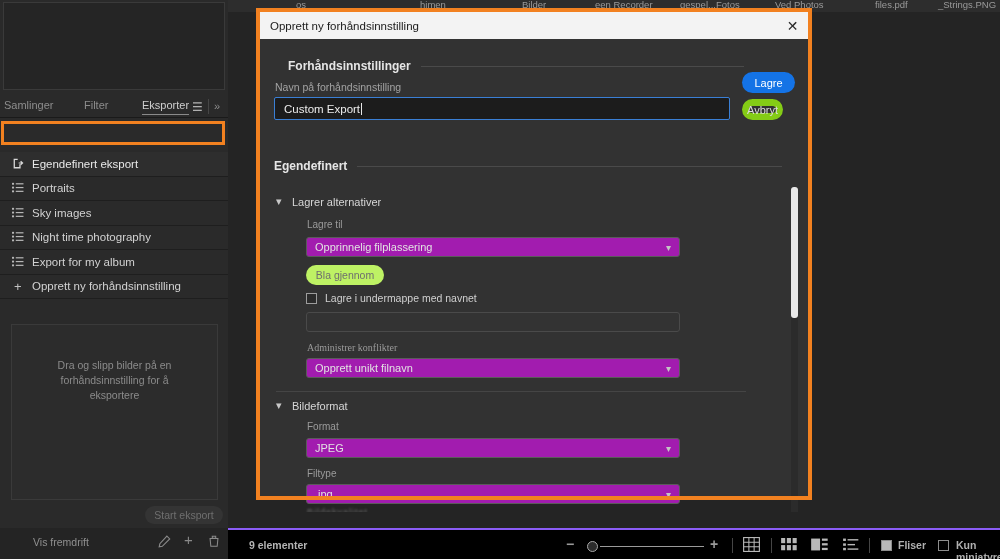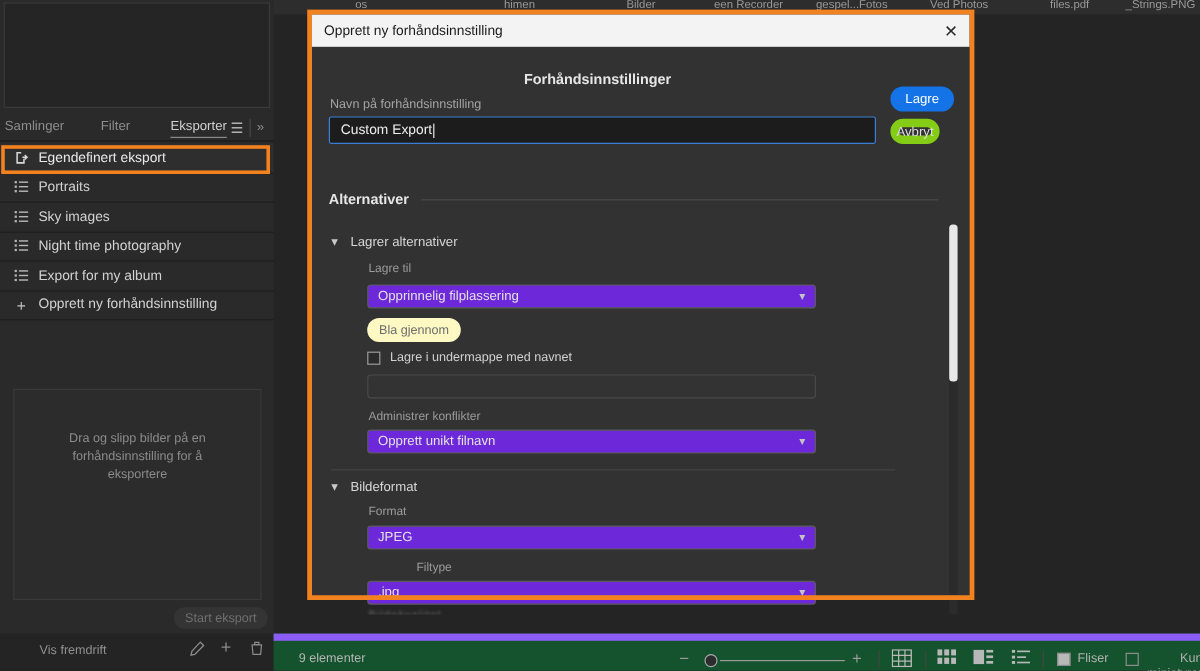--- a/index.html
+++ b/index.html
@@ -43,21 +43,21 @@
   .ptab-chev { position: absolute; top: 4px; left: 214px; font-size: 11px; color: #8d8d8d; }
   .tabs-divider { position:absolute; left: 208px; top: 3px; width:1px; height:15px; background:#464646; }
 
   .preset-list { position: absolute; left: 0; top: 120px; width: 228px; }
   .preset-row {
     position: relative; height: 24.5px; display: flex; align-items: center;
     border-bottom: 1px solid #1e1e1e; padding-left: 12px;
     font-size: 11.5px; color: #d2d2d2;
   }
   .preset-row .ic { width: 20px; flex: 0 0 20px; display:flex; align-items:center; }
-  .preset-row.first { color: #e8e8e8; }
+  .preset-row.first { color: #e8e8e8; margin-top: 32px; }
 
   .droparea {
     position: absolute; left: 11px; top: 324px; width: 207px; height: 176px;
     border: 1px solid #3a3a3a; background: #2c2c2c;
     display: flex; align-items: flex-start; justify-content: center;
   }
   .droparea-text {
     margin-top: 33px; width: 150px; text-align: center;
     font-size: 10.5px; line-height: 15px; color: #8b8b8b;
   }
@@ -70,33 +70,33 @@
   .vis-fremdrift { position:absolute; left: 33px; top: 8px; font-size: 10.5px; color: #909090; }
   .foot-ic { position:absolute; top: 6px; color:#8a8a8a; }
 
   
   .center-area {
     position: absolute; left: 228px; top: 12px; width: 772px; height: 516px;
     background: #242424;
   }
   .bottom-bar {
     position: absolute; left: 228px; top: 528px; width: 772px; height: 31px;
-    background: #14532d; border-top: 6px solid #8b5cf6;
+    background: #000000; border-top: 2px solid #8b5cf6; font-weight: bold;
   }
   .bb-count { position:absolute; left: 21px; top: 9px; font-size: 10.5px; color: #b4b4b4; }
   .zoom-minus { position:absolute; left: 338px; top: 6px; font-size: 14px; color:#9a9a9a; }
   .zoom-knob { position:absolute; left: 359px; top: 11px; width:11px; height:11px;
                border:1.6px solid #a8a8a8; border-radius:50%; background:#2c2c2c; }
   .zoom-track { position:absolute; left: 372px; top: 16px; width: 104px; height:1px; background:#9a9a9a; }
   .zoom-plus { position:absolute; left: 482px; top: 6px; font-size: 14px; color:#9a9a9a; }
   .sep { position:absolute; top: 8px; width:1px; height:15px; background:#454545; }
   .viewic { position:absolute; top: 7px; }
   .cbx { position:absolute; top: 10px; width:11px; height:11px; border:1px solid #8d8d8d; }
   .cbx.checked { background:#b9b9b9; }
-  .bb-label { position:absolute; top: 9px; font-size: 10.5px; color:#b0b0b0;text-align:right; }
+  .bb-label { position:absolute; top: 9px; font-size: 10.5px; color:#b0b0b0; }
 
   
   .dialog-outline {
     position: absolute; left: 256px; top: 8px; width: 556px; height: 492px;
     border: 4px solid #f28120; background: transparent; z-index: 30;
     pointer-events: none;
   }
   .dialog {
     position: absolute; left: 260px; top: 12px; width: 548px; height: 484px;
     background: #323232; z-index: 20; display:flex; flex-direction: column;
@@ -140,27 +140,27 @@
 
   .scroll-pane {
     position:absolute; left: 12px; top: 148px; width: 524px; height: 325px;
     overflow: hidden;
   }
   .grp-head { position:absolute; display:flex; align-items:center; }
   .chev { font-size: 11px; color:#c8c8c8; width: 16px; }
   .grp-title { font-size: 11px; color:#d6d6d6; }
 
   .select {
-    position:absolute; height: 20px; background:#6d28d9; border:1px solid #5b5b5b;
+    position:absolute; height: 20px; background:#a21caf; border:1px solid #5b5b5b;
     border-radius:3px; display:flex; align-items:center; padding: 0 8px;
     font-size: 11px; color:#e2e2e2; justify-content:space-between;
   }
   .select .cv { font-size: 10px; color:#c4c4c4; }
   .btn-disabled {
-    position:absolute; height: 20px; background:#fef9c3; border-radius:10px;
+    position:absolute; height: 20px; background:#bef264; border-radius:10px;
     color:#6e6e6e; font-size: 10.5px; display:flex; align-items:center;
     justify-content:center;
   }
   .chk-row { position:absolute; display:flex; align-items:center; }
   .chk-box { width: 11px; height: 11px; border:1px solid #9d9d9d; background:#2b2b2b; }
   .chk-lbl { font-size: 10.5px; color:#d0d0d0; margin-left: 8px; }
   .inert-input {
     position:absolute; height: 20px; background:#333333; border:1px solid #4a4a4a;
     border-radius:3px;
   }
@@ -357,37 +357,37 @@
 
   <div class="dialog">
 
     <div class="dlg-titlebar">
       <span class="dlg-title">Opprett ny forhåndsinnstilling</span>
       <span class="dlg-close">✕</span>
     </div>
 
     <div class="dlg-body">
 
-      <div class="sect-head" style="left:10px; top:20px; width:456px;flex-direction:column;">
+      <div class="sect-head" style="left:28px; top:20px; width:456px;">
         <span class="sect-title">Forhåndsinnstillinger</span>
         <span class="sect-rule" style="flex:1"></span>
       </div>
 
       <div class="field-label" style="left:15px; top:42px;">Navn på forhåndsinnstilling</div>
 
       <div class="text-input" style="left:14px; top:58px; width:456px; height:23px;">
         <span>Custom Export</span>
           <span class="caret"></span>
       </div>
 
       <div class="btn-save" style="left:482px; top:33px;">Lagre</div>
       <div class="btn-cancel" style="left:482px; top:60px;">Avbryt</div>
 
       <div class="sect-head" style="left:14px; top:120px; width:508px;">
-        <span class="sect-title">Alternativer</span>
+        <span class="sect-title">Egendefinert</span>
         <span class="sect-rule" style="flex:1"></span>
       </div>
 
       <div class="scroll-pane">
 
         <div class="grp-head" style="left:4px; top:8px;">
           <span class="chev">▾</span>
           <span class="grp-title">Lagrer alternativer</span>
         </div>
 
@@ -399,40 +399,40 @@
 
         <div class="btn-disabled" style="left:34px; top:78px; width:78px;">Bla gjennom</div>
 
         <div class="chk-row" style="left:34px; top:105px;">
           <span class="chk-box"></span>
           <span class="chk-lbl">Lagre i undermappe med navnet</span>
         </div>
 
         <div class="inert-input" style="left:34px; top:125px; width:374px;"></div>
 
-        <div class="small-label" style="left:35px; top:155px;">Administrer konflikter</div>
+        <div class="small-label" style="left:35px; top:155px;font-family:Liberation Serif, serif;">Administrer konflikter</div>
         <div class="select" style="left:34px; top:171px; width:374px;">
           <span>Opprett unikt filnavn</span>
           <span class="cv">▾</span>
         </div>
 
         <div class="grp-divider" style="left:4px; top:204px; width:470px;"></div>
 
         <div class="grp-head" style="left:4px; top:212px;">
           <span class="chev">▾</span>
           <span class="grp-title">Bildeformat</span>
         </div>
 
         <div class="small-label" style="left:35px; top:234px;">Format</div>
         <div class="select" style="left:34px; top:251px; width:374px;">
           <span>JPEG</span>
           <span class="cv">▾</span>
         </div>
 
-        <div class="small-label" style="left:35px; top:281px;margin-left:40px;">Filtype</div>
+        <div class="small-label" style="left:35px; top:281px;">Filtype</div>
         <div class="select" style="left:34px; top:297px; width:374px;">
           <span>.jpg</span>
           <span class="cv">▾</span>
         </div>
 
         <div class="blur-row" style="left:35px; top:320px;">Bildekvalitet</div>
       </div>
 
       <div class="vscroll-track"></div>
       <div class="vscroll-thumb"></div>

